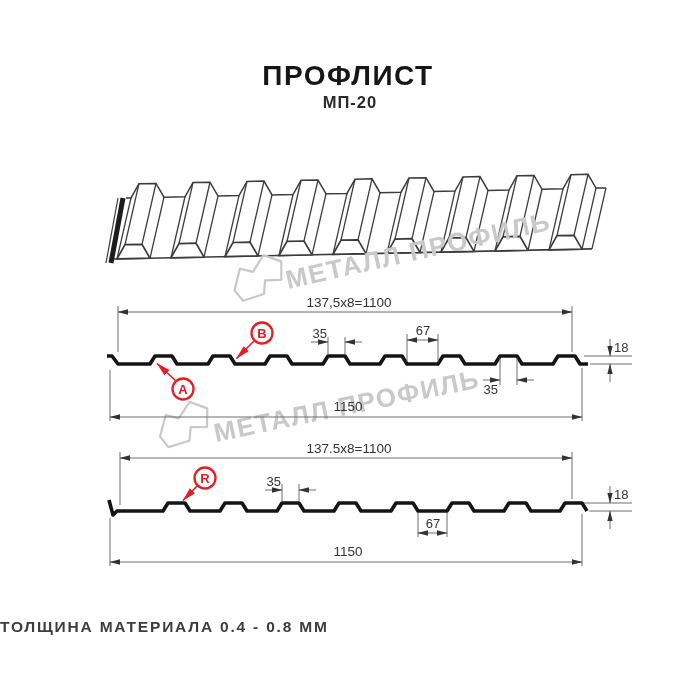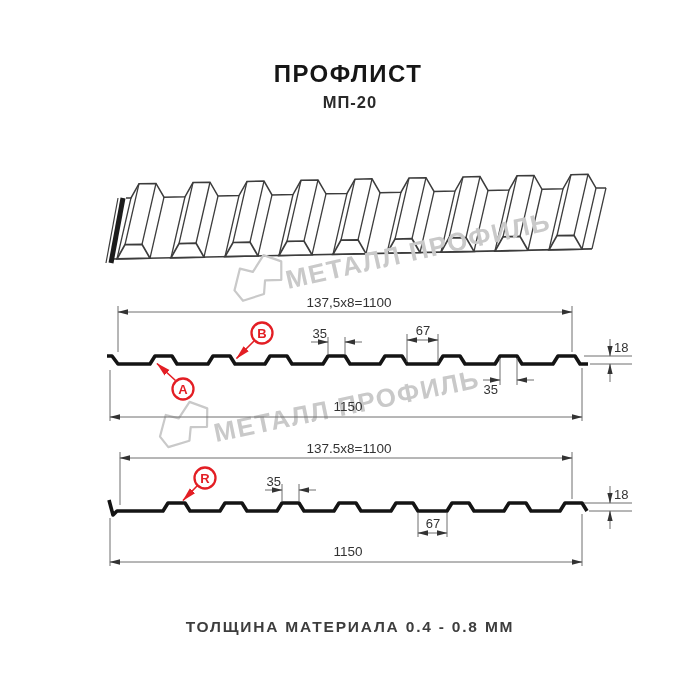--- a/index.html
+++ b/index.html
@@ -1,22 +1,22 @@
 <!DOCTYPE html>
 <html><head>
 <meta charset="utf-8">
 <style>
   html,body{margin:0;padding:0;background:#fff;}
   .page{position:relative;width:700px;height:700px;background:#ffffff;overflow:hidden;
         font-family:"Liberation Sans",sans-serif;}
   .title{position:absolute;top:60px;left:0;width:696px;text-align:center;
-         font-size:24px;font-weight:700;letter-spacing:1.5px;color:#161616;}
+         font-size:28px;font-weight:700;letter-spacing:1.5px;color:#161616;}
   .subtitle{position:absolute;top:93px;left:0;width:700px;text-align:center;
          font-size:16.5px;font-weight:600;letter-spacing:1px;color:#2a2a2a;}
-  .footer-note{position:absolute;top:618px;left:0;width:700px;text-align:center;
+  .footer-note{position:absolute;top:618px;left:0;width:700px;
          font-size:15.5px;font-weight:700;letter-spacing:1.8px;color:#3d3d3d;}
   svg text{font-family:"Liberation Sans",sans-serif;}
   .dimline{stroke:#6f6f6f;stroke-width:1;fill:none;}
   .dimtext{fill:#333;font-size:13px;}
   .dimtext-big{fill:#333;font-size:13.5px;}
   .profline{stroke:#141414;stroke-width:3.6;fill:none;stroke-linejoin:round;}
   .redline{stroke:#e31e24;stroke-width:1.6;fill:none;}
   .redcirc{stroke:#e31e24;stroke-width:2.3;fill:none;}
   .redtext{fill:#e31e24;font-size:13px;font-weight:700;}
   .wm-text{fill:#c9c9c9;font-size:26px;font-weight:700;letter-spacing:1.5px;}

